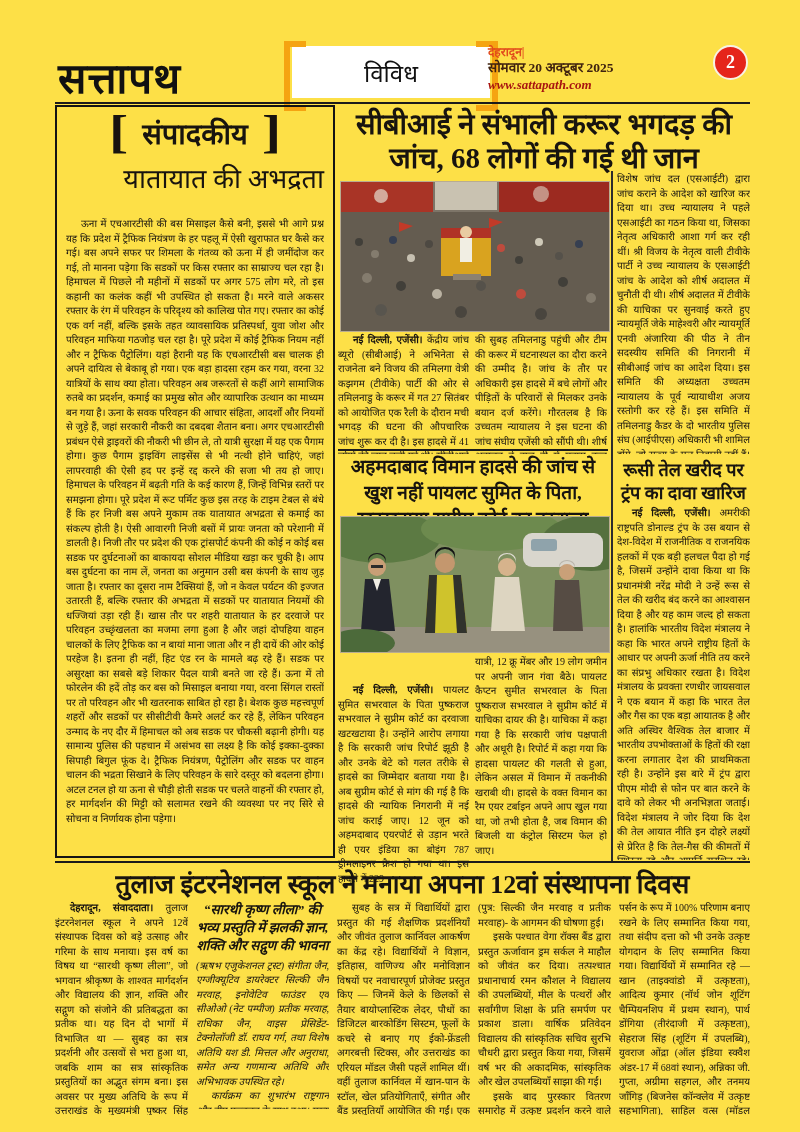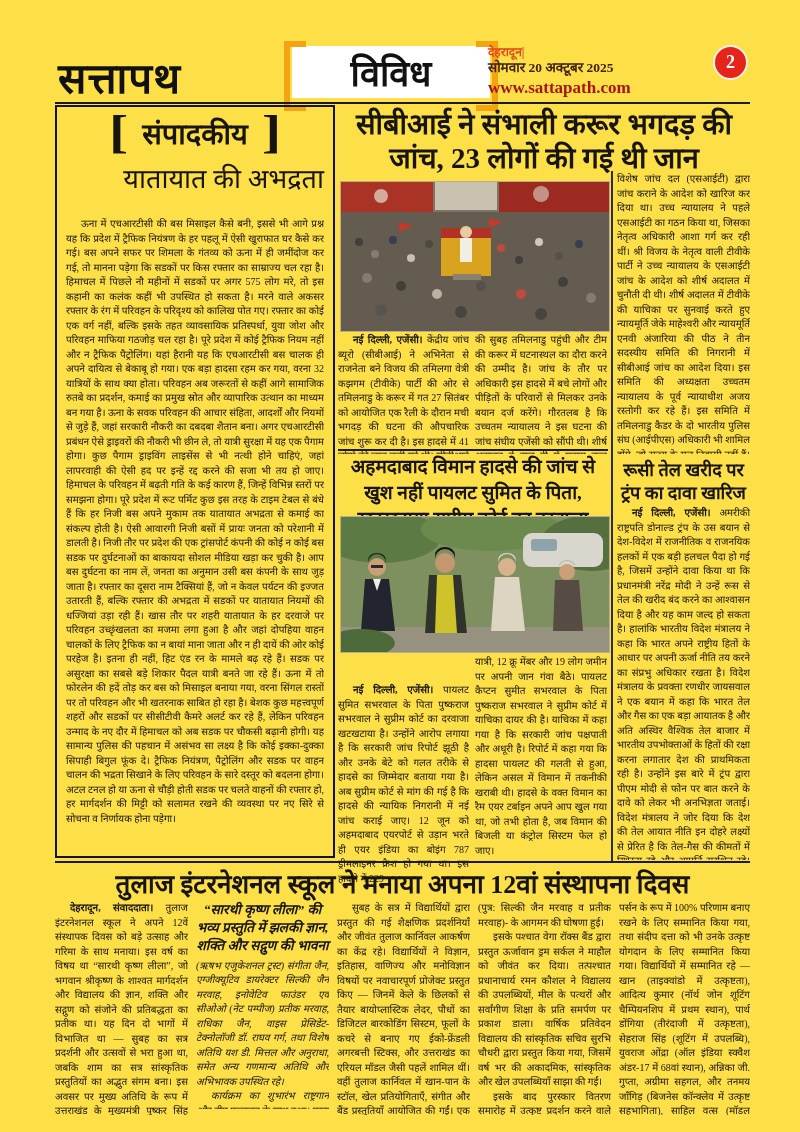--- a/index.html
+++ b/index.html
@@ -6,29 +6,29 @@
   #page{
     position:relative;width:800px;height:1132px;margin:0 auto;
     background:#fde047;overflow:hidden;color:#18140f;
     font-family:"Liberation Serif","DejaVu Serif",serif;
   }
   
   .paper-title{position:absolute;left:58px;top:48px;font-size:42px;font-weight:bold;letter-spacing:1px;color:#111;}
   .section-box{
     position:absolute;left:292px;top:46px;width:198px;height:52px;background:#ffffff;
     display:flex;align-items:center;justify-content:center;
-    font-size:36px;font-weight:bold;color:#111;
+    font-size:24px;font-weight:normal;color:#111;
   }
   .bracket{position:absolute;top:-5px;width:16px;height:58px;}
   .bracket.left{left:-8px;border-left:6px solid #f5a411;border-top:6px solid #f5a411;border-bottom:6px solid #f5a411;}
   .bracket.right{right:-8px;border-right:6px solid #f5a411;border-top:6px solid #f5a411;border-bottom:6px solid #f5a411;}
   .dateline{position:absolute;right:92px;top:45px;width:220px;text-align:left;line-height:1.25;}
   .dateline .city{color:#e24a1c;font-weight:bold;font-size:12px;}
   .dateline .date{color:#40230f;font-weight:bold;font-size:13.5px;}
-  .dateline .site{color:#a81410;font-weight:bold;font-size:17px;}
+  .dateline .site{color:#a81410;font-weight:bold;font-size:13px;font-style:italic;}
   .page-circle{
     position:absolute;right:52px;top:45px;width:31px;height:31px;border-radius:50%;
     background:#e5251b;color:#fff;font-size:18px;font-weight:bold;
     display:flex;align-items:center;justify-content:center;border:2px solid #f7f2e4;
   }
   .hrule{position:absolute;background:#1b1b1b;}
   .vrule{position:absolute;background:#2c2c2c;}
 
   
   .editorial-box{
@@ -86,21 +86,21 @@
       <span class="kbracket">[</span>
       <span class="klabel">संपादकीय</span>
       <span class="kbracket">]</span>
     </div>
     <div class="ed-title">यातायात की अभद्रता</div>
     <div class="body-text ed-body">
       <p class="indent">ऊना में एचआरटीसी की बस मिसाइल कैसे बनी, इससे भी आगे प्रश्न यह कि प्रदेश में ट्रैफिक नियंत्रण के हर पहलू में ऐसी खुराफात घर कैसे कर गई। बस अपने सफर पर शिमला के गंतव्य को ऊना में ही जमींदोज कर गई, तो मानना पड़ेगा कि सडकों पर किस रफ्तार का साम्राज्य चल रहा है। हिमाचल में पिछले नौ महीनों में सडकों पर अगर 575 लोग मरे, तो इस कहानी का कलंक कहीं भी उपस्थित हो सकता है। मरने वाले अकसर रफ्तार के रंग में परिवहन के परिदृश्य को कालिख पोत गए। रफ्तार का कोई एक वर्ग नहीं, बल्कि इसके तहत व्यावसायिक प्रतिस्पर्धा, युवा जोश और परिवहन माफिया गठजोड़ चल रहा है। पूरे प्रदेश में कोई ट्रैफिक नियम नहीं और न ट्रैफिक पैट्रोलिंग। यहां हैरानी यह कि एचआरटीसी बस चालक ही अपने दायित्व से बेकाबू हो गया। एक बड़ा हादसा रहम कर गया, वरना 32 यात्रियों के साथ क्या होता। परिवहन अब जरूरतों से कहीं आगे सामाजिक रुतबे का प्रदर्शन, कमाई का प्रमुख स्रोत और व्यापारिक उत्थान का माध्यम बन गया है। ऊना के सवक परिवहन की आचार संहिता, आदर्शों और नियमों से जुड़े हैं, जहां सरकारी नौकरी का दबदबा शैतान बना। अगर एचआरटीसी प्रबंधन ऐसे ड्राइवरों की नौकरी भी छीन ले, तो यात्री सुरक्षा में यह एक पैगाम होगा। कुछ पैगाम ड्राइविंग लाइसेंस से भी नत्थी होने चाहिएं, जहां लापरवाही की ऐसी हद पर इन्हें रद्द करने की सजा भी तय हो जाए। हिमाचल के परिवहन में बढ़ती गति के कई कारण हैं, जिन्हें विभिन्न स्तरों पर समझना होगा। पूरे प्रदेश में रूट पर्मिट कुछ इस तरह के टाइम टेबल से बंधे हैं कि हर निजी बस अपने मुकाम तक यातायात अभद्रता से कमाई का संकल्प होती है। ऐसी आवारगी निजी बसों में प्रायः जनता को परेशानी में डालती है। निजी तौर पर प्रदेश की एक ट्रांसपोर्ट कंपनी की कोई न कोई बस सडक पर दुर्घटनाओं का बाकायदा सोशल मीडिया खड़ा कर चुकी है। आप बस दुर्घटना का नाम लें, जनता का अनुमान उसी बस कंपनी के साथ जुड़ जाता है। रफ्तार का दूसरा नाम टैक्सियां हैं, जो न केवल पर्यटन की इज्जत उतारती हैं, बल्कि रफ्तार की अभद्रता में सडकों पर यातायात नियमों की धज्जियां उड़ा रही हैं। खास तौर पर शहरी यातायात के हर दरवाजे पर परिवहन उच्छृंखलता का मजमा लगा हुआ है और जहां दोपहिया वाहन चालकों के लिए ट्रैफिक का न बायां माना जाता और न ही दायें की ओर कोई परहेज है। इतना ही नहीं, हिट एंड रन के मामले बढ़ रहे हैं। सडक पर असुरक्षा का सबसे बड़े शिकार पैदल यात्री बनते जा रहे हैं। ऊना में तो फोरलेन की हदें तोड़ कर बस को मिसाइल बनाया गया, वरना सिंगल रास्तों पर तो परिवहन और भी खतरनाक साबित हो रहा है। बेशक कुछ महत्त्वपूर्ण शहरों और सडकों पर सीसीटीवी कैमरे अलर्ट कर रहे हैं, लेकिन परिवहन उन्माद के नए दौर में हिमाचल को अब सडक पर चौकसी बढ़ानी होगी। यह सामान्य पुलिस की पहचान में असंभव सा लक्ष्य है कि कोई इक्का-दुक्का सिपाही बिगुल फूंक दे। ट्रैफिक नियंत्रण, पैट्रोलिंग और सडक पर वाहन चालन की भद्रता सिखाने के लिए परिवहन के सारे दस्तूर को बदलना होगा। अटल टनल हो या ऊना से चौड़ी होती सडक पर चलते वाहनों की रफ्तार हो, हर मार्गदर्शन की मिट्टी को सलामत रखने की व्यवस्था पर नए सिरे से सोचना व निर्णायक होना पड़ेगा।</p>
     </div>
   </div>
 
-  <div class="cbi-headline">सीबीआई ने संभाली करूर भगदड़ की जांच, 23 लोगों की गई थी जान</div>
+  <div class="cbi-headline">सीबीआई ने संभाली करूर भगदड़ की जांच, 68 लोगों की गई थी जान</div>
 
   <div class="photo" style="left:340px;top:181px;width:268px;height:149px;">
     <svg width="268" height="149" viewBox="0 0 268 149">
       <rect x="0" y="0" width="268" height="149" fill="#7d7568"></rect>
       <rect x="0" y="0" width="92" height="32" fill="#a93426"></rect>
       <rect x="94" y="0" width="62" height="28" fill="#c9c2b1"></rect>
       <rect x="158" y="0" width="110" height="32" fill="#9c2a20"></rect>
       <circle cx="40" cy="14" r="7" fill="#e5ded0" opacity="0.7"></circle>
       <circle cx="200" cy="12" r="8" fill="#e0d8c8" opacity="0.6"></circle>
       <rect x="0" y="30" width="268" height="119" fill="#645c50"></rect>

